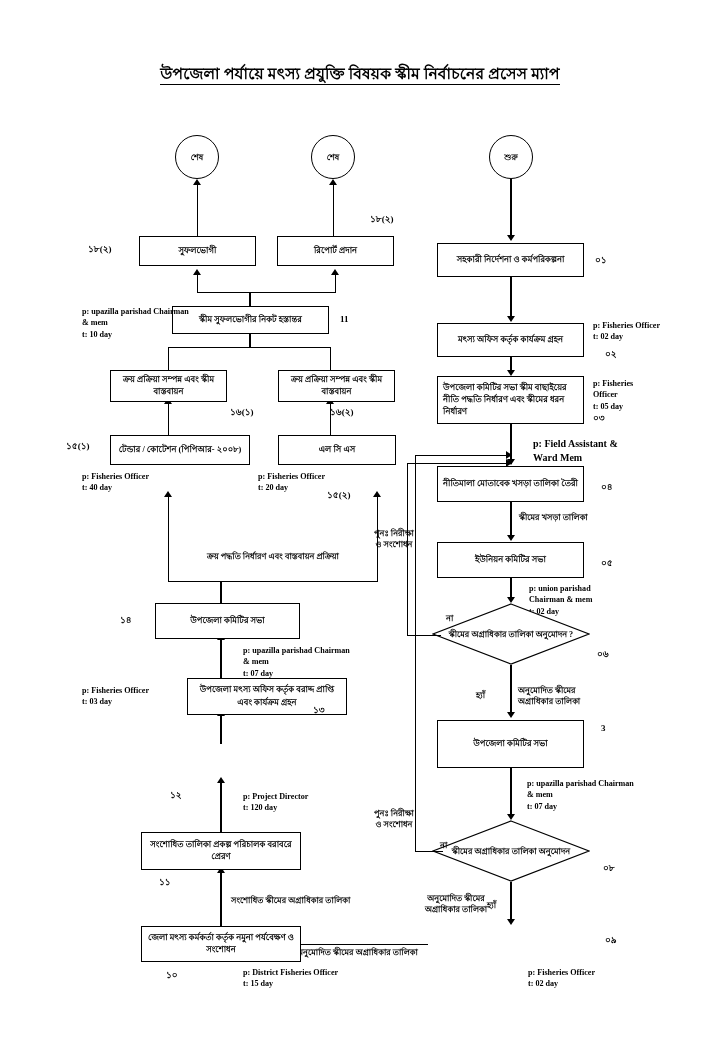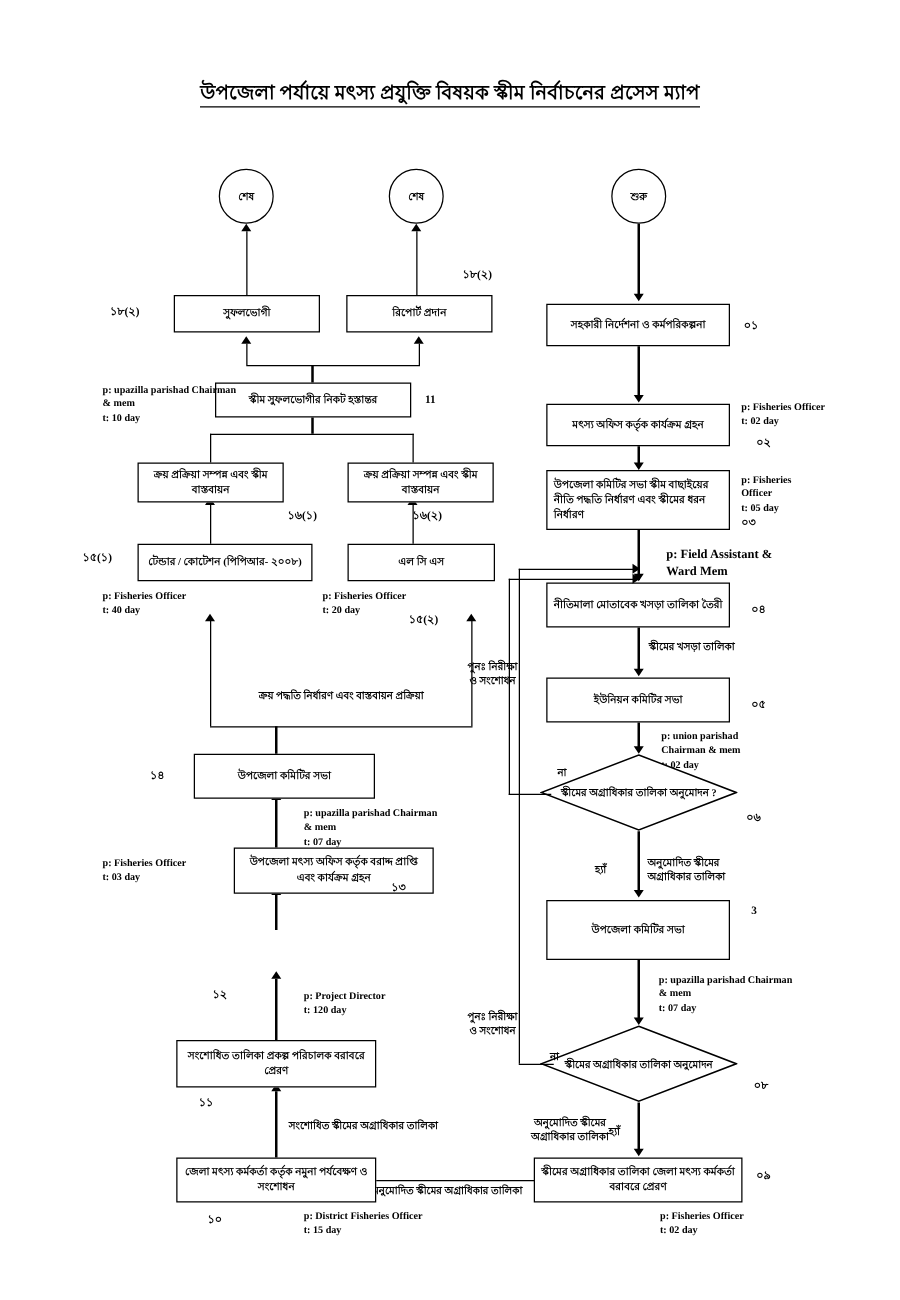--- a/index.html
+++ b/index.html
@@ -219,24 +219,20 @@
   </div>
   <div class="txt num" style="left:603px;top:862px;">০৮</div>
   <div class="txt" style="left:440px;top:840px;">না</div>
   <div class="txt" style="left:487px;top:900px;">হ্যাঁ</div>
 
   <div class="ln vl" style="left:510.4px;top:882px;height:40px;"></div>
   <div class="arrow-d" style="left:507px;top:919px;"></div>
   <div class="txt ctr" style="left:408px;top:893px;width:96px;">অনুমোদিত স্কীমের
 অগ্রাধিকার তালিকা</div>
 
-  <div class="box" style="left:427px;top:926px;width:167px;height:36px;">
-    <span>স্কীমের অগ্রাধিকার তালিকা জেলা মৎস্য কর্মকর্তা
-বরাবরে প্রেরণ</span>
-  </div>
   <div class="txt num" style="left:605px;top:934px;">০৯</div>
   <div class="txt en" style="left:528px;top:967px;">p: Fisheries Officer
 t: 02 day</div>
 
   <div class="ln vl" style="left:407px;top:463px;height:173px;"></div>
   <div class="ln hl" style="left:407px;top:634.5px;width:34px;"></div>
   <div class="ln hl" style="left:407px;top:462.5px;width:105px;"></div>
   <div class="arrow-r" style="left:506px;top:459px;"></div>
 
   <div class="ln vl" style="left:415px;top:455px;height:396px;"></div>

